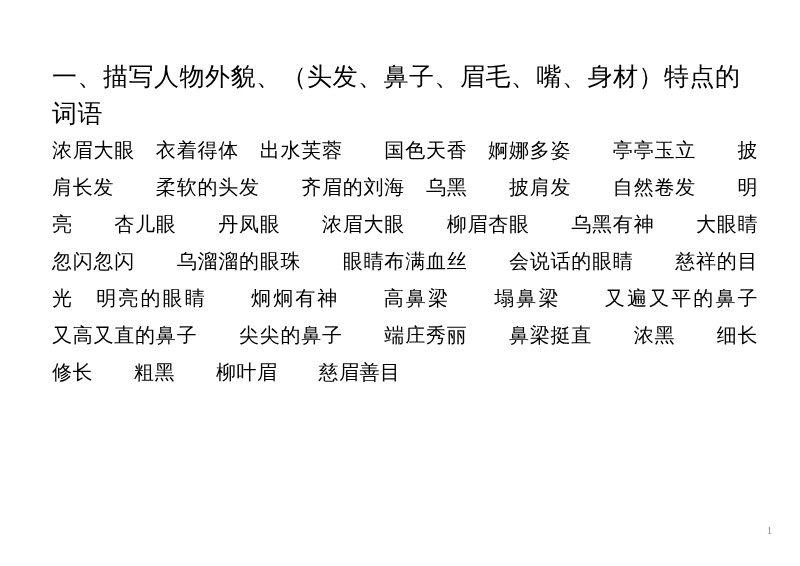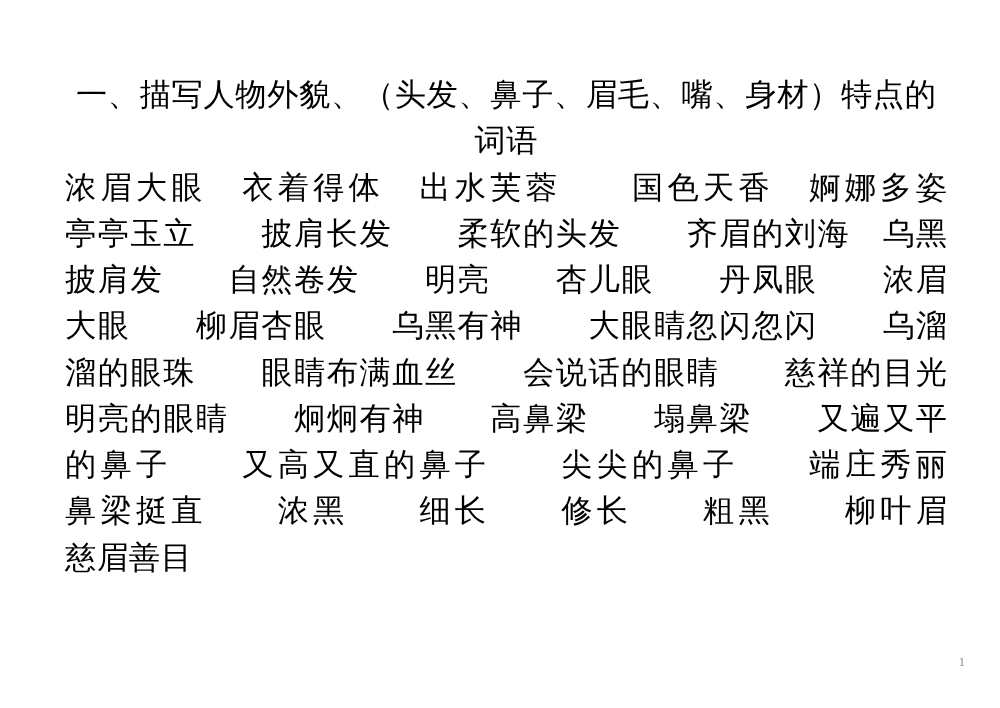--- a/index.html
+++ b/index.html
@@ -25,24 +25,24 @@
     left: 52px;
     top: 58px;
     width: 706px;
   }
   .heading {
     font-size: 25px;
     line-height: 37px;
     color: #000000;
     letter-spacing: 0.5px;
     margin: 0 0 0 0;
-    text-align: center;
+    text-align: left;
   }
   .body-text {
-    font-size: 25px;
+    font-size: 20px;
     line-height: 37px;
     color: #000000;
     letter-spacing: 0.5px;
     margin: 0;
     text-align: justify;
     text-justify: inter-character;
   }
   .page-number {
     position: absolute;
     right: 28px;

